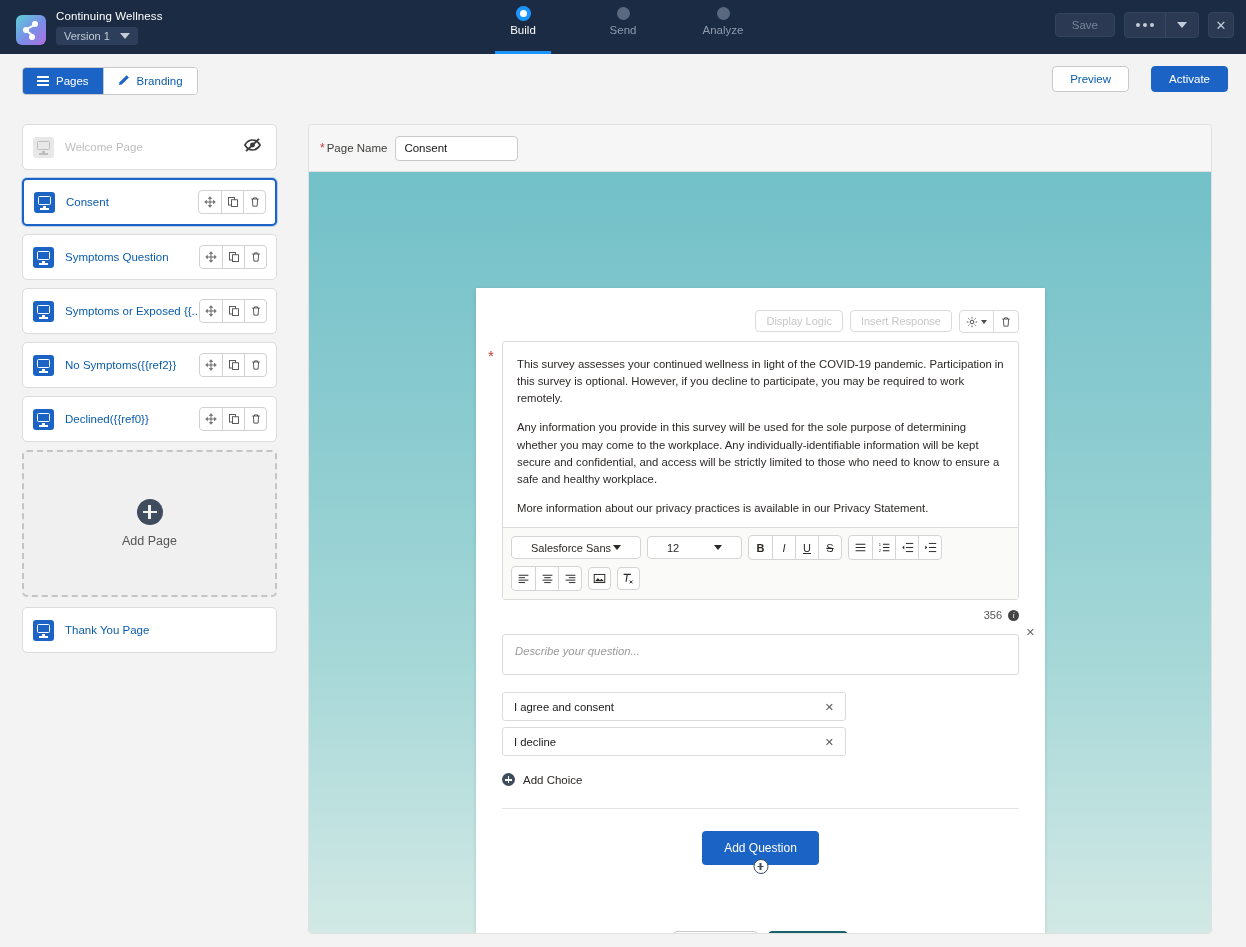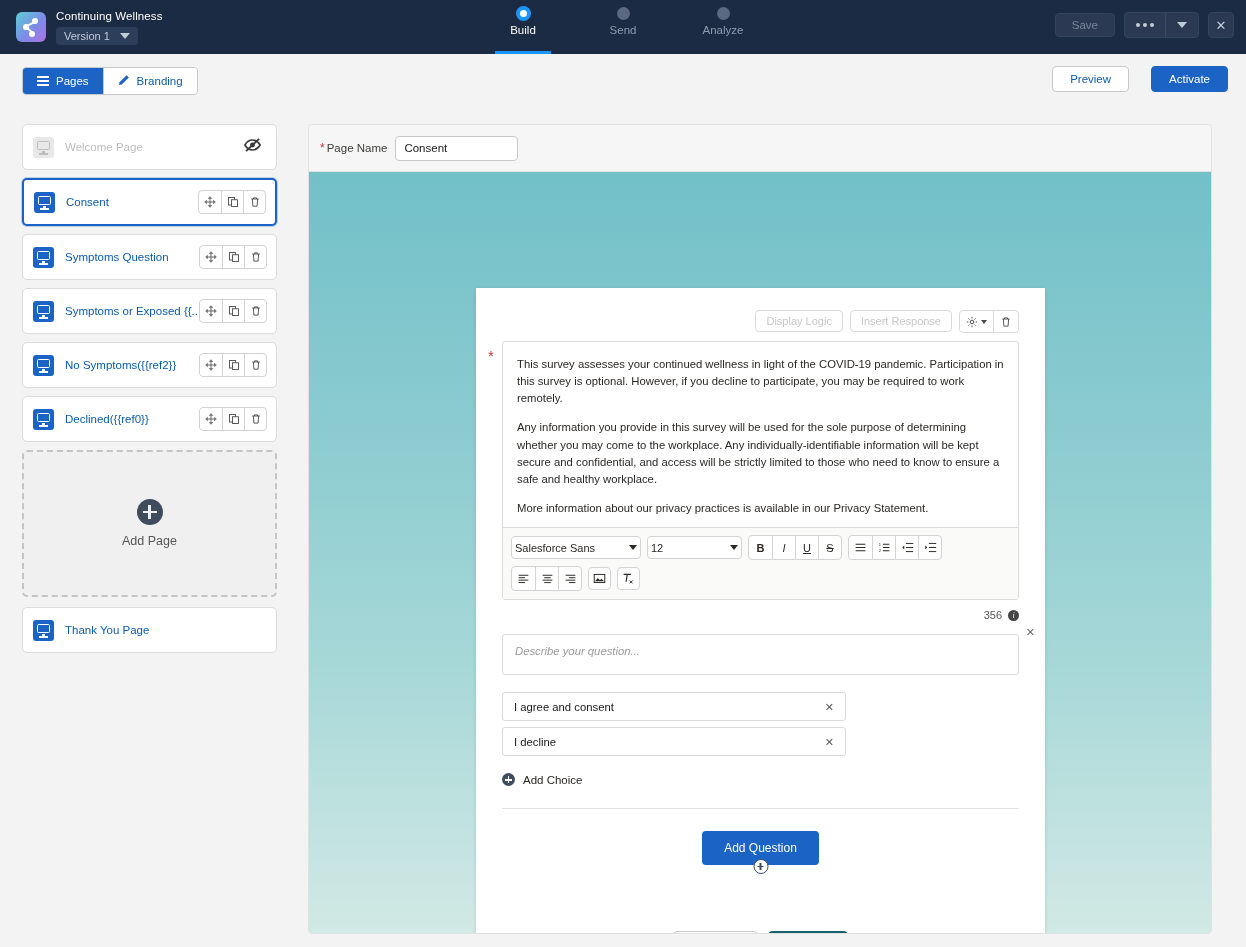--- a/index.html
+++ b/index.html
@@ -10,21 +10,21 @@
     background: #f3f3f3;
     overflow: hidden;
   }
   .app { position: relative; width: 1246px; height: 947px; background: #f3f3f3; }
 
   
   .topbar {
     position: absolute; left: 0; top: 0; width: 1246px; height: 54px;
     background: #1b2b43; display: flex; align-items: center;
   }
-  .brand { display: flex; align-items: center; padding-left: 16px; }
+  .brand { display: flex; align-items: flex-end; padding-left: 16px; }
   .brand-logo {
     width: 30px; height: 30px; border-radius: 6px;
     background: linear-gradient(135deg, #5ecfd6 0%, #7b8ce8 55%, #b06fe0 100%);
     position: relative; flex: none;
   }
   .brand-logo .node { position: absolute; background: #fff; border-radius: 50%; }
   .brand-logo .n1 { width: 6px; height: 6px; left: 16px; top: 6px; }
   .brand-logo .n2 { width: 6px; height: 6px; left: 7px; top: 12px; }
   .brand-logo .n3 { width: 6px; height: 6px; left: 13px; top: 19px; }
   .brand-logo .bar { position: absolute; background: #fff; height: 1.6px; }
@@ -157,21 +157,21 @@
   .q-star { position: absolute; left: 12px; top: 14px; color: #c23934; font-size: 15px; }
   .rte { border: 1px solid #dddbda; border-radius: 3px; }
   .rte-content { padding: 14px 14px 10px 14px; min-height: 143px; }
   .rte-content p { margin: 0 0 12px 0; font-size: 11.3px; line-height: 1.52; color: #2b2826; }
   .rte-content p:last-child { margin-bottom: 0; }
   .rte-toolbar { border-top: 1px solid #dddbda; background: #fafaf9; padding: 7px 8px 8px 8px; }
   .rte-row { display: flex; align-items: center; gap: 6px; margin-bottom: 6px; }
   .rte-row:last-child { margin-bottom: 0; }
   .rte-select { display: flex; align-items: center; justify-content: space-between;
                 border: 1px solid #d4d4d4; border-radius: 4px; background: #fff; height: 23px;
-                font-size: 11px; color: #2b2826; padding: 0 3px; cursor: pointer; }
+                font-size: 11px; color: #2b2826; padding: 0 19px; cursor: pointer; }
   .rte-select.font { width: 130px; }
   .rte-select.size { width: 95px; }
   .rte-select .cd { width: 0; height: 0; border-left: 4.5px solid transparent;
                     border-right: 4.5px solid transparent; border-top: 5.5px solid #2b2826; }
   .btn-grp { display: flex; border: 1px solid #d4d4d4; border-radius: 4px; overflow: hidden; background: #fff; }
   .btn-grp .b { width: 23px; height: 23px; display: flex; align-items: center; justify-content: center;
                 font-size: 11px; color: #2b2826; cursor: pointer; }
   .btn-grp .b + .b { border-left: 1px solid #d4d4d4; }
   .solo { border: 1px solid #d4d4d4; border-radius: 4px; width: 23px; height: 23px; background: #fff;
           display: flex; align-items: center; justify-content: center; cursor: pointer; color: #2b2826; }

